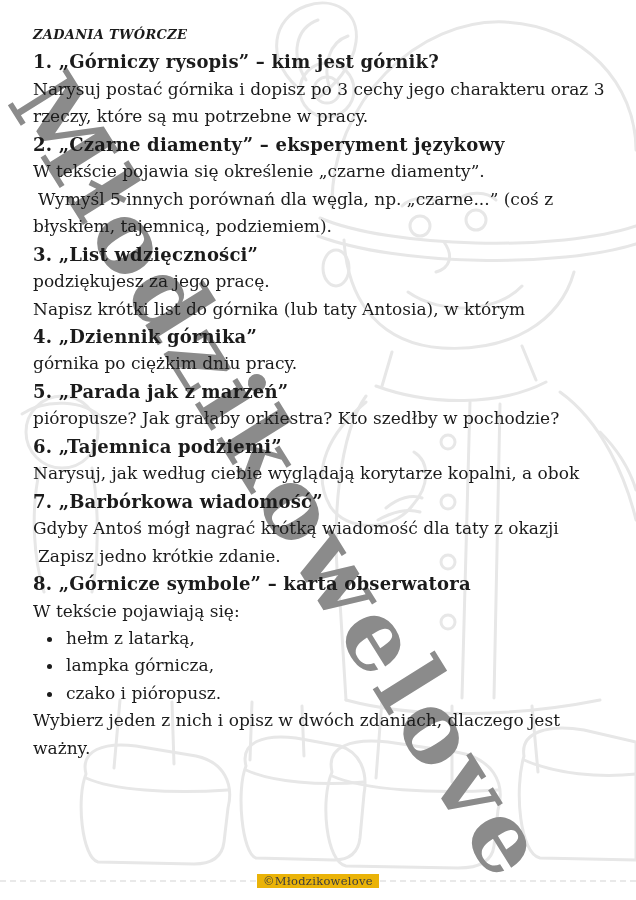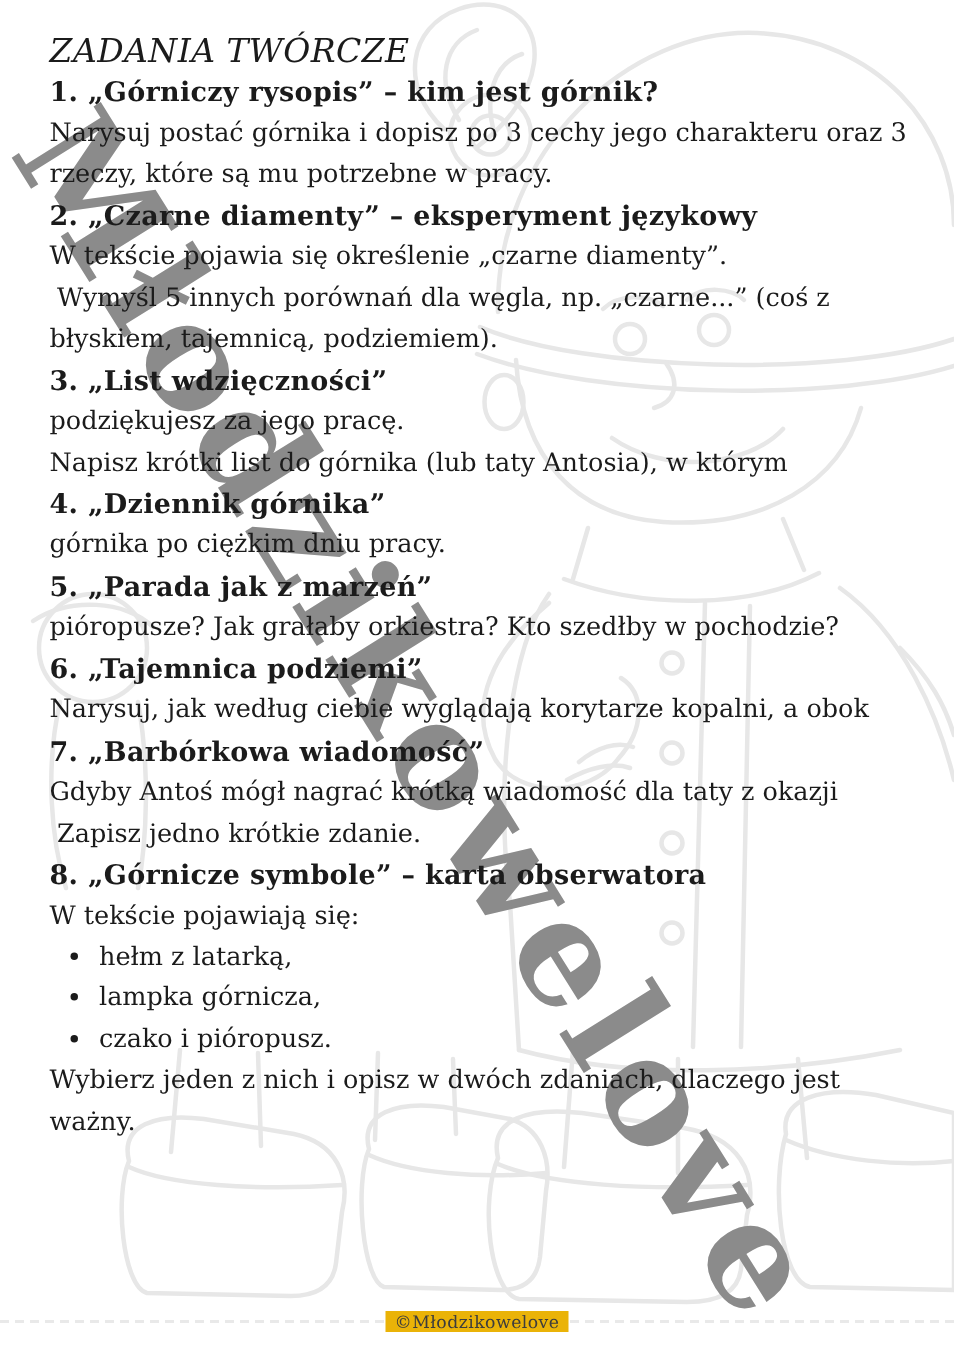--- a/index.html
+++ b/index.html
@@ -29,22 +29,22 @@
     z-index:2;
   }
   
   .content {
     position:absolute; left:33px; top:21px; width:585px;
     font-size:17px; line-height:27.45px;
     z-index:3;
   }
   .content .line { white-space:nowrap; }
   h1.page-title {
-    margin:0; font-size:22px; line-height:27.45px;
-    font-weight:normal; font-style:italic; letter-spacing:0.3px;
+    margin:0; font-size:13px; line-height:27.45px;
+    font-weight:bold; font-style:italic; letter-spacing:0.3px;
   }
   h2.task-heading {
     margin:0; font-size:18px; line-height:27.45px;
     font-weight:bold; letter-spacing:0.2px;
   }
   .lead-space { padding-left:5px; }
   ul.symbol-list {
     margin:0; padding-left:31px; list-style:disc;
   }
   ul.symbol-list li { line-height:27.45px; padding-left:2px; }

